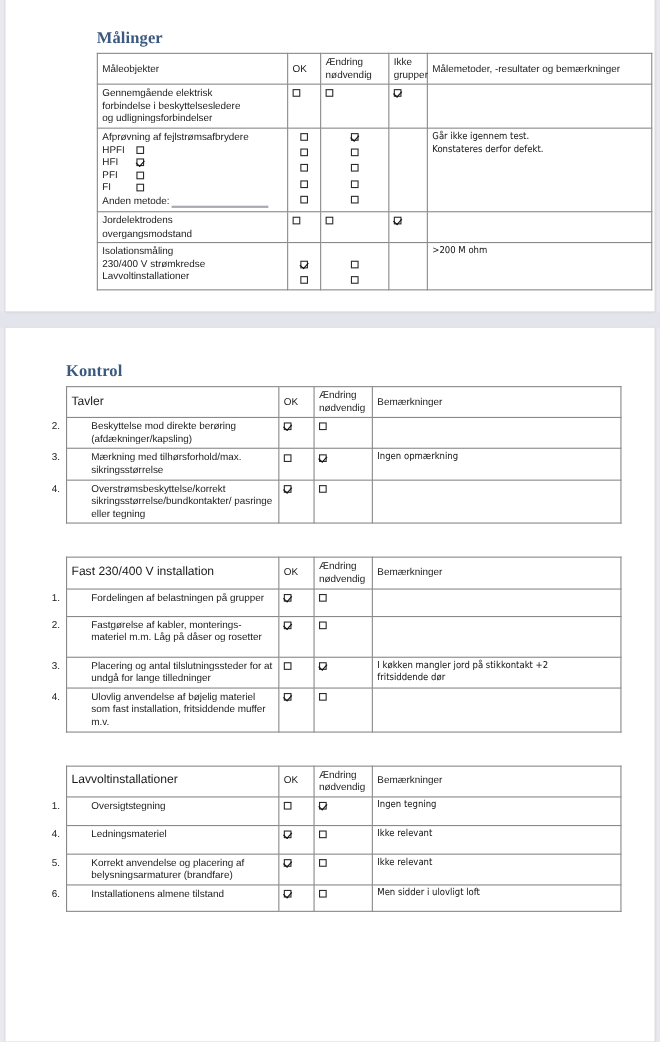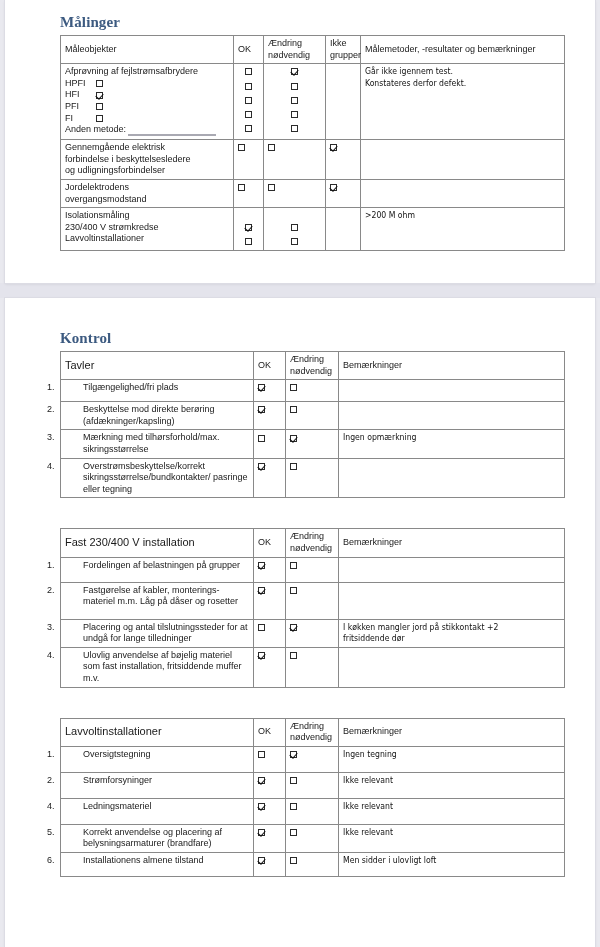--- a/index.html
+++ b/index.html
@@ -38,21 +38,21 @@
     color: #3c5a80;
     margin: 0;
     padding: 0 0 4px 0;
     letter-spacing: 0.1px;
   }
 
   .content {
     padding-left: 55px;
     padding-right: 31px;
   }
-  .page-1 .content { padding-top: 14px; }
+  .page-1 .content { padding-top: 27px; margin-left: 28px; }
   .page-2 .content { padding-top: 32px; }
 
   table.doc-table {
     border-collapse: collapse;
     width: 504px;
     table-layout: fixed;
     font-size: 9px;
     color: #1a1a1a;
     border-radius: 16px;
   }
@@ -148,20 +148,30 @@
         <thead>
           <tr>
             <th class="th-label">Måleobjekter</th>
             <th class="th-center">OK</th>
             <th class="th-center">Ændring nødvendig</th>
             <th class="th-center">Ikke grupper</th>
             <th class="th-label">Målemetoder, -resultater og bemærkninger</th>
           </tr>
         </thead>
         <tbody>
+
+          <tr>
+            <td>
+              <span>Gennemgående elektrisk<br>forbindelse i beskyttelsesledere<br>og udligningsforbindelser</span>
+            </td>
+            <td class="cell-mid cell-center"><span class="cb"></span></td>
+            <td class="cell-mid cell-center"><span class="cb"></span></td>
+            <td class="cell-mid cell-center"><span class="cb checked"></span></td>
+            <td class="remark"></td>
+          </tr>
 
           <tr>
             <td>
               <div>Afprøvning af fejlstrømsafbrydere</div>
               <div class="inline-list">
                 <div class="inline-row">
                   <span class="lbl">HPFI</span>
                   <span class="cb"></span>
                 </div>
                 <div class="inline-row">
@@ -197,30 +207,20 @@
             </td>
             <td></td>
             <td class="remark">
               <span>Går ikke igennem test.</span><br>
               <span>Konstateres derfor defekt.</span>
             </td>
           </tr>
 
           <tr>
             <td>
-              <span>Gennemgående elektrisk<br>forbindelse i beskyttelsesledere<br>og udligningsforbindelser</span>
-            </td>
-            <td class="cell-mid cell-center"><span class="cb"></span></td>
-            <td class="cell-mid cell-center"><span class="cb"></span></td>
-            <td class="cell-mid cell-center"><span class="cb checked"></span></td>
-            <td class="remark"></td>
-          </tr>
-
-          <tr>
-            <td>
               <span>Jordelektrodens<br>overgangsmodstand</span>
             </td>
             <td class="cell-mid cell-center"><span class="cb"></span></td>
             <td class="cell-mid cell-center"><span class="cb"></span></td>
             <td class="cell-mid cell-center"><span class="cb checked"></span></td>
             <td class="remark"></td>
           </tr>
 
           <tr>
             <td>
@@ -259,28 +259,20 @@
         </colgroup>
         <thead>
           <tr>
             <th class="th-bold">Tavler</th>
             <th class="th-center">OK</th>
             <th class="th-center">Ændring nødvendig</th>
             <th class="th-label">Bemærkninger</th>
           </tr>
         </thead>
         <tbody>
-          <tr style="height:22px">
-            <td class="cell-mid">
-              <span class="item-text"><span class="num">1.</span><span>Tilgængelighed/fri plads</span></span>
-            </td>
-            <td class="cell-mid cell-center"><span class="cb checked"></span></td>
-            <td class="cell-mid cell-center"><span class="cb"></span></td>
-            <td class="remark"></td>
-          </tr>
           <tr style="height:26px">
             <td class="cell-mid">
               <span class="item-text"><span class="num">2.</span><span>Beskyttelse mod direkte berøring (afdækninger/kapsling)</span></span>
             </td>
             <td class="cell-mid cell-center"><span class="cb checked"></span></td>
             <td class="cell-mid cell-center"><span class="cb"></span></td>
             <td class="remark"></td>
           </tr>
           <tr style="height:26px">
             <td class="cell-mid">
@@ -378,28 +370,20 @@
           <tr style="height:26px">
             <td class="cell-mid">
               <span class="item-text"><span class="num">1.</span><span>Oversigtstegning</span></span>
             </td>
             <td class="cell-mid cell-center"><span class="cb"></span></td>
             <td class="cell-mid cell-center"><span class="cb checked"></span></td>
             <td class="remark">Ingen tegning</td>
           </tr>
           <tr style="height:26px">
             <td class="cell-mid">
-              <span class="item-text"><span class="num">2.</span><span>Strømforsyninger</span></span>
-            </td>
-            <td class="cell-mid cell-center"><span class="cb checked"></span></td>
-            <td class="cell-mid cell-center"><span class="cb"></span></td>
-            <td class="remark">Ikke relevant</td>
-          </tr>
-          <tr style="height:26px">
-            <td class="cell-mid">
               <span class="item-text"><span class="num">4.</span><span>Ledningsmateriel</span></span>
             </td>
             <td class="cell-mid cell-center"><span class="cb checked"></span></td>
             <td class="cell-mid cell-center"><span class="cb"></span></td>
             <td class="remark">Ikke relevant</td>
           </tr>
           <tr style="height:26px">
             <td class="cell-mid">
               <span class="item-text"><span class="num">5.</span><span>Korrekt anvendelse og placering af belysningsarmaturer (brandfare)</span></span>
             </td>

